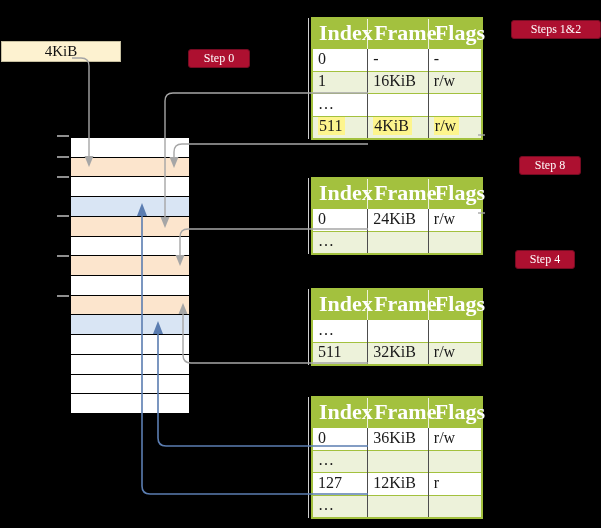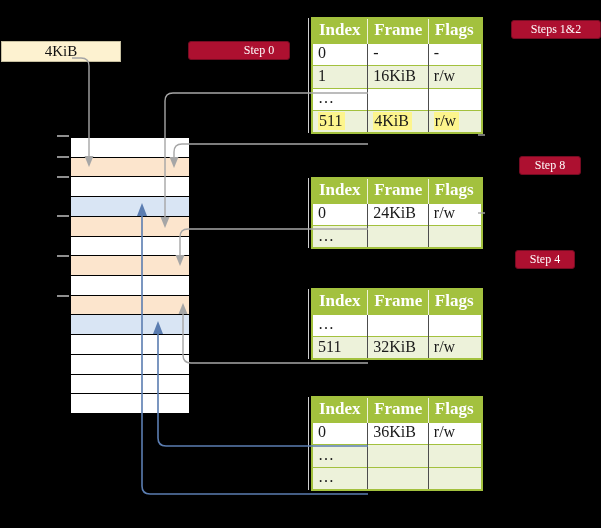--- a/index.html
+++ b/index.html
@@ -12,41 +12,41 @@
   .canvas{position:relative;width:601px;height:528px;background:#000;overflow:hidden;
           font-family:"Liberation Serif","DejaVu Serif",serif;}
   
   .legend-box{position:absolute;left:1px;top:41px;width:118px;height:19px;
     background:var(--cream);border:1px solid var(--cream-border);
     display:flex;align-items:center;justify-content:center;
     font-size:15px;color:#111;}
   
   .badge{position:absolute;height:17px;background:var(--red);border:1px solid var(--red-border);
     border-radius:3px;color:#fff;font-size:12px;line-height:16px;text-align:center;}
-  .badge.b0{left:188px;top:41px;width:60px;padding-left:40px;}
+  .badge.b0{left:188px;top:49px;width:60px;}
   .badge.b12{left:511px;top:20px;width:88px;}
   .badge.b3{left:519px;top:156px;width:60px;}
   .badge.b4{left:515px;top:250px;width:58px;}
   
   .memory{position:absolute;left:70px;top:137px;width:120px;height:277px;
     background:#fff;border:1px solid #000;display:flex;flex-direction:column;box-sizing:border-box;}
   .mrow{flex:1;}
   .mrow + .mrow{border-top:1.4px solid #000;}
   .mrow.free{background:#fff;}
   .mrow.pagetable{background:var(--peach);}
   .mrow.data{background:var(--blue-row);}
   .tick{position:absolute;left:57px;width:12px;height:2px;background:var(--tick);}
   
   .ptable-wrap{position:absolute;left:311px;width:172px;}
   .ptable-wrap::before{content:"";position:absolute;left:-3px;top:1px;bottom:1px;width:1px;background:#cfcfcf;}
   .t1{top:17px;} .t2{top:177px;} .t3{top:288px;} .t4{top:396px;}
   table.ptable{border-collapse:collapse;width:172px;table-layout:fixed;
     border:2px solid var(--green);background:#fff;}
   .ptable col.c-index{width:55px;} .ptable col.c-frame{width:60px;} .ptable col.c-flags{width:53px;}
-  .ptable th{background:var(--green);color:#fff;font-size:17px;font-weight:bold;
+  .ptable th{background:var(--green);color:#fff;font-size:22px;font-weight:bold;
     text-align:left;padding:1px 0 2px 6px;height:25px;box-sizing:border-box;}
   .ptable th:not(:last-child){border-right:1.5px solid #eef3da;}
   .ptable td{font-size:16px;color:var(--ink);text-align:left;padding:0 0 2px 5px;
     height:22.5px;box-sizing:border-box;background:#fff;overflow:hidden;white-space:nowrap;}
   .ptable td:not(:last-child){border-right:1px solid var(--divider-dark);}
   .ptable tr.shade td{background:var(--green-light);}
   .ptable tbody tr td{border-top:1.5px solid var(--green);}
   .ptable .hl{background:var(--yellow);padding:0 3px 1px 1px;}
   
   svg.overlay{position:absolute;left:0;top:0;pointer-events:none;}
@@ -205,20 +205,25 @@
       <tbody>
         <tr>
           <td>0</td>
           <td>36KiB</td>
           <td>r/w</td>
         </tr>
         <tr class="shade">
           <td>…</td>
           <td></td>
           <td></td>
+        </tr>
+        <tr>
+          <td>127</td>
+          <td>12KiB</td>
+          <td>r</td>
         </tr>
         <tr class="shade">
           <td>…</td>
           <td></td>
           <td></td>
         </tr>
       </tbody>
     </table>
   </div>
 

